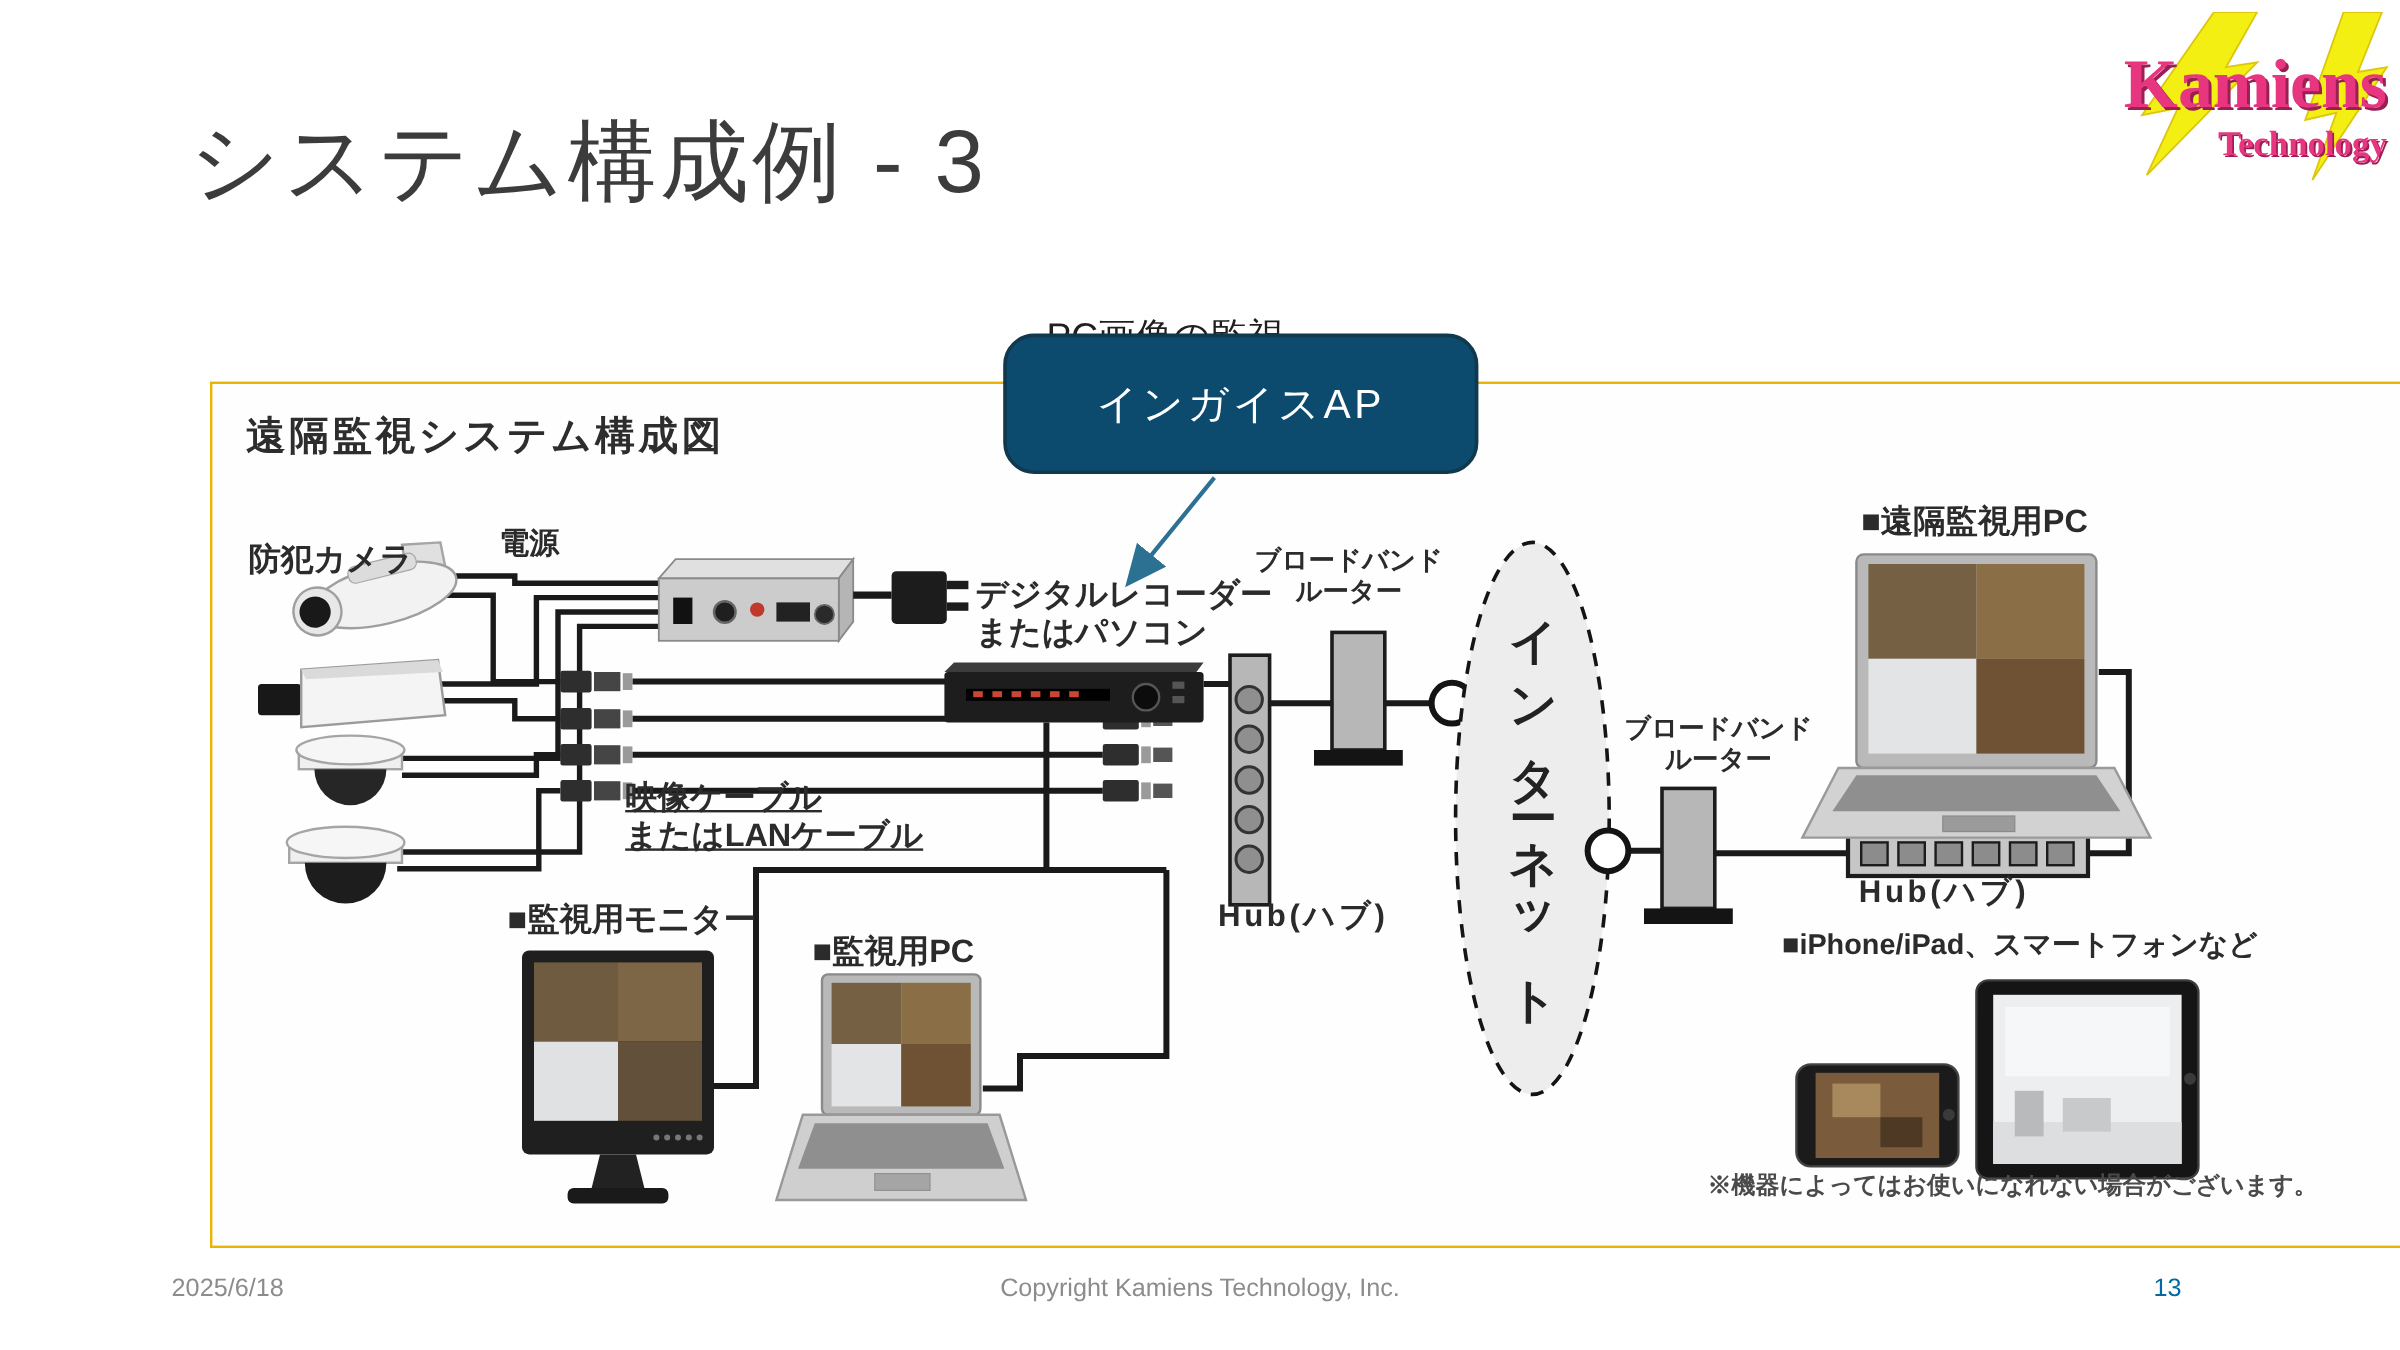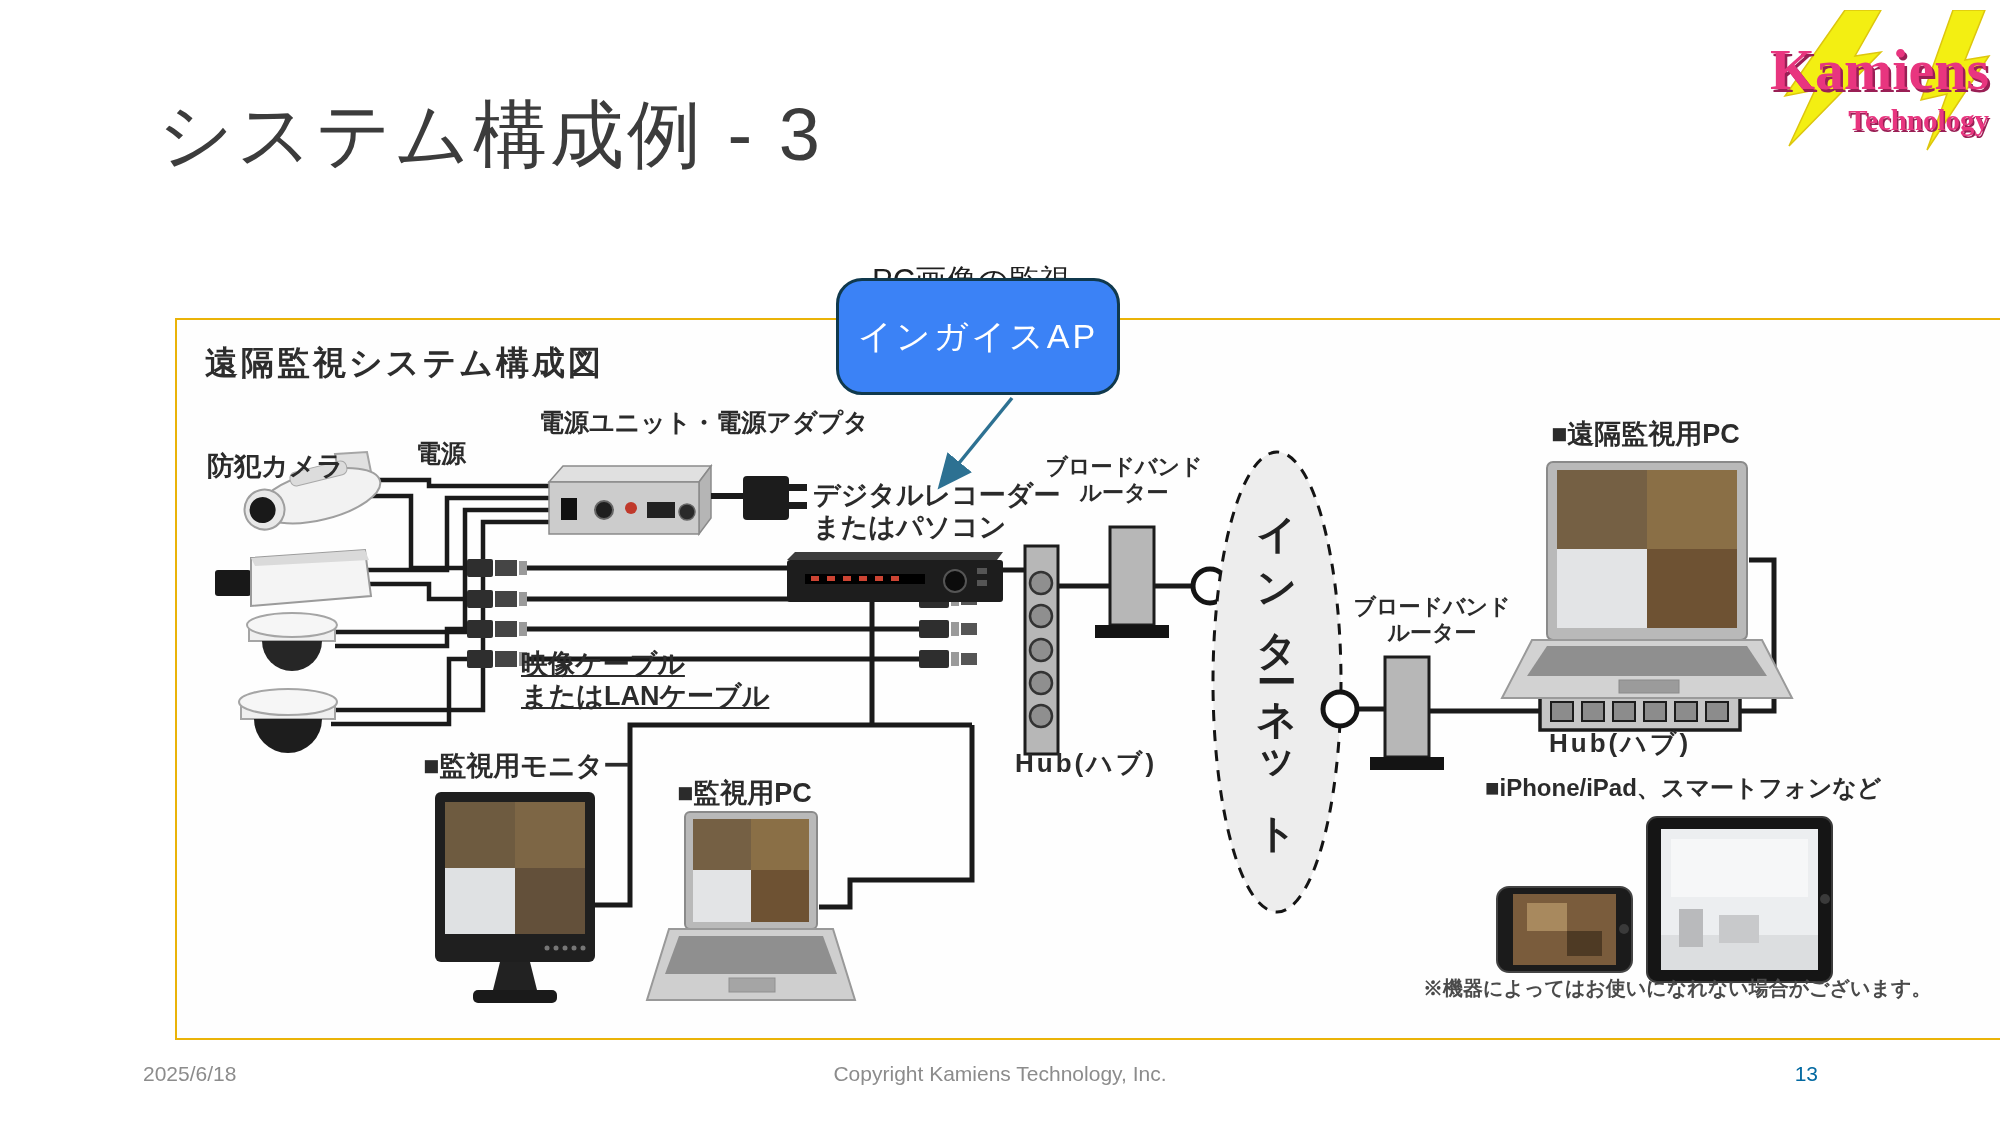--- a/index.html
+++ b/index.html
@@ -9,21 +9,21 @@
   
   .title{left:158px;top:86px;font-size:74px;font-weight:300;color:#3c3c3c;letter-spacing:3px;white-space:nowrap;}
   .logo{left:1695px;top:10px;width:300px;height:142px;}
   .logo svg{position:absolute;left:0;top:0;}
   .logo-main{position:absolute;right:6px;top:26px;font-family:"Liberation Serif",serif;font-weight:bold;
              font-size:58px;color:#e8357f;text-shadow:2.5px 2.5px 0 #9a1f55;white-space:nowrap;}
   .logo-sub{position:absolute;right:6px;top:94px;font-family:"Liberation Serif",serif;font-weight:bold;
             font-size:29px;color:#e8357f;text-shadow:1.5px 1.5px 0 #9a1f55;white-space:nowrap;}
   
   .callout-label{left:872px;top:224px;width:300px;font-size:31px;color:#1f1f1f;white-space:nowrap;margin-top:36px;}
-  .callout{left:836px;top:278px;width:284px;height:117px;background:#3b82f6;border:3px solid #10394d;
+  .callout{left:836px;top:278px;width:396px;height:117px;background:#0c4a6e;border:3px solid #10394d;
            border-radius:26px;display:flex;align-items:center;justify-content:center;color:#ffffff;
            font-size:34px;letter-spacing:3px;box-sizing:border-box;z-index:5;}
   .arrow-svg{left:880px;top:392px;width:170px;height:112px;z-index:4;}
   
   .diagram{left:175px;top:318px;width:1900px;height:722px;border:2px solid #eab308;background:#fefefe;box-sizing:border-box;}
   .dg-art{position:absolute;left:0;top:0;width:1684px;height:718px;}
   .lbl{position:absolute;font-weight:bold;color:#2b2b2b;white-space:nowrap;line-height:1.18;}
   .dg-title{left:28px;top:24px;font-size:33px;letter-spacing:3px;color:#2d2d2d;}
   .l-cameras{left:30px;top:86px;font-size:27px;margin-top:45px;}
   .l-power{left:239px;top:119px;font-size:25px;}
@@ -287,21 +287,20 @@
         <rect x="14" y="118" width="157" height="35" fill="#dcdee0"></rect>
         <rect x="32" y="92" width="24" height="38" fill="#b9babc"></rect>
         <rect x="72" y="98" width="40" height="28" fill="#c8c9cb"></rect>
         <circle cx="178" cy="82" r="5" fill="#3a3a3a"></circle>
       </g>
     </svg>
 
     <div class="lbl dg-title">遠隔監視システム構成図</div>
     <div class="lbl l-cameras">防犯カメラ</div>
     <div class="lbl l-power">電源</div>
-    <div class="lbl l-powerunit">電源ユニット・電源アダプタ</div>
     <div class="lbl l-recorder">
       <div>デジタルレコーダー</div>
       <div>またはパソコン</div>
     </div>
     <div class="lbl l-cable">
       <div>映像ケーブル</div>
       <div>またはLANケーブル</div>
     </div>
     <div class="lbl l-router-l">
       <div>ブロードバンド</div>

